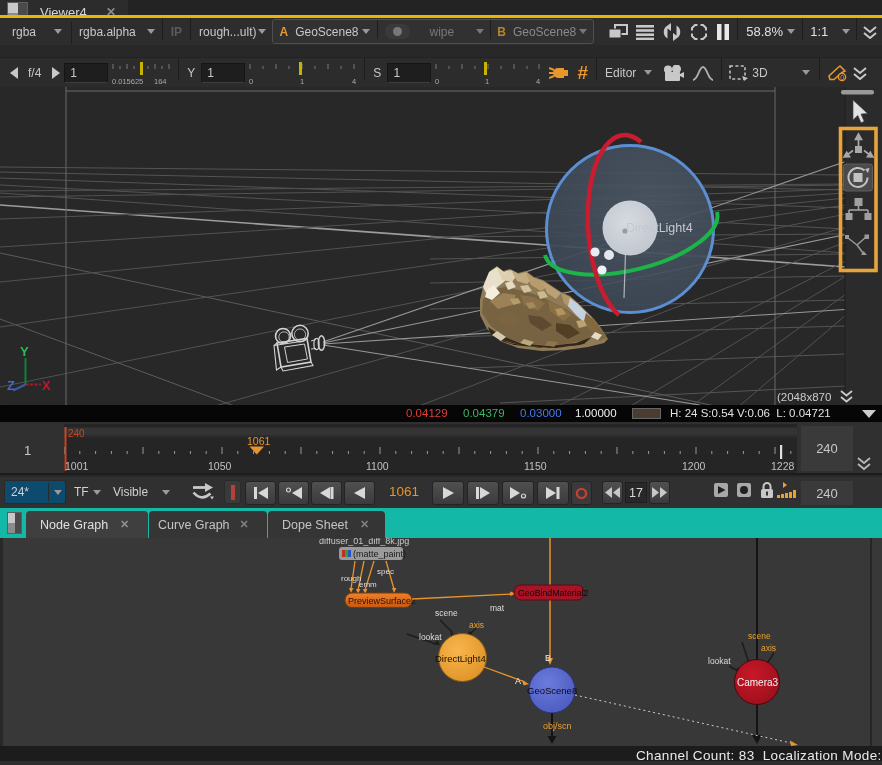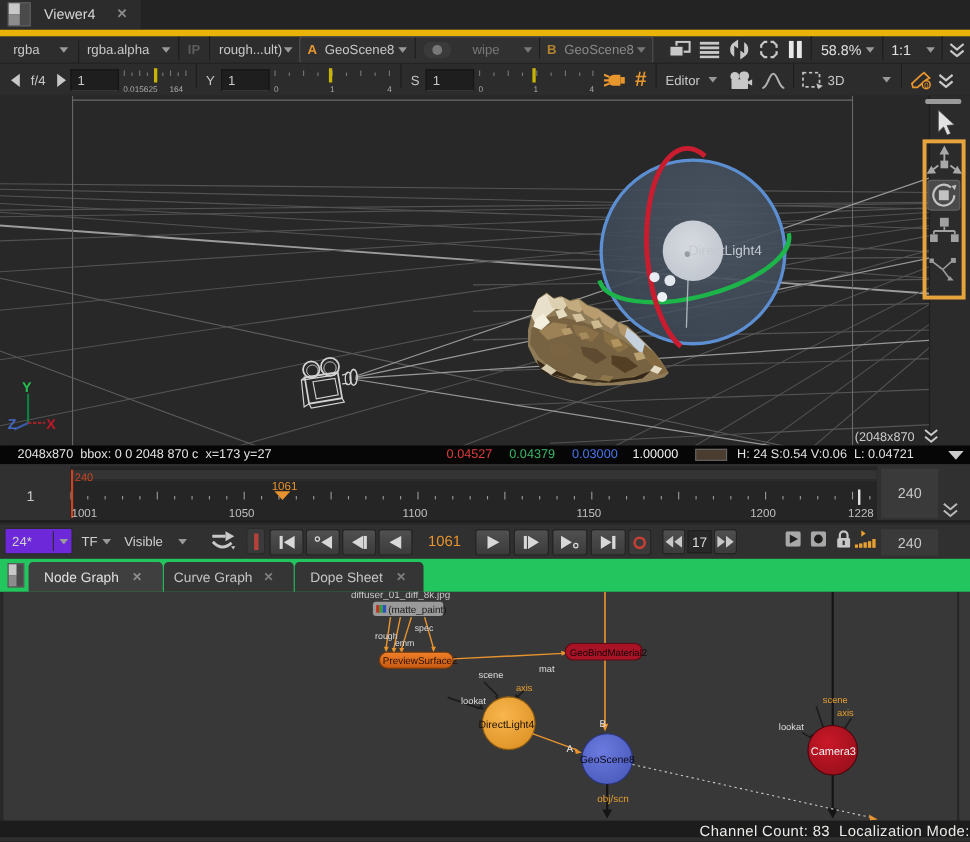--- a/index.html
+++ b/index.html
@@ -18,21 +18,21 @@
 <div class="row" style="top:0;height:27px;background:#232323">
   <div class="abs" style="left:0;top:0;width:128px;height:27px;background:#2c2c2c"></div>
   <div class="abs" style="left:7px;top:2px;width:21px;height:22px;background:#4a4a4a;border:1px solid #5e5e5e">
      <div class="abs" style="left:0;top:0;width:10px;height:10px;background:#c8c8c8"></div>
      <div class="abs" style="left:0;top:10px;width:10px;height:10px;background:#8c8c8c"></div>
   </div>
   <div class="abs" style="left:40px;top:5px;color:#d6d6d6;font-size:13px">Viewer4</div>
   <div class="abs" style="left:106px;top:5px;color:#8a8a8a;font-size:12px;font-weight:bold">✕</div>
 </div>
 
-<div class="row flex" style="top:27px;height:30px;background:#2d2d2d;border-top:6px solid #eab308">
+<div class="row flex" style="top:15px;height:30px;background:#2d2d2d;border-top:3px solid #eab308">
   <div class="flex" style="margin-left:12px">
         <span class="tbtext">rgba</span>
         <span class="ddarrow" style="margin-left:18px"></span>
       </div>
   <div class="sep" style="margin:4px 0 4px 9px;height:22px"></div>
   <div class="flex" style="margin-left:7px">
         <span class="tbtext">rgba.alpha</span>
         <span class="ddarrow" style="margin-left:11px"></span>
       </div>
   <div class="sep" style="margin-left:7px;height:22px"></div>
@@ -404,22 +404,21 @@
 </g>
 <text x="777" y="314" font-size="11.5" fill="#cccccc" font-family="Liberation Sans, sans-serif">(2048x870</text>
 <g stroke="#c8c8c8" stroke-width="1.8" fill="none">
 <path d="M841,304 l5.5,4.5 l5.5,-4.5"></path>
 <path d="M841,310 l5.5,4.5 l5.5,-4.5"></path>
 </g>
 </svg>
     </div>
 
 <div class="row" style="top:405px;height:17px;background:#060606">
-  <div class="abs" style="left:16px;top:2px;color:#e2e2e2;font-size:11.5px">2048x870&nbsp; bbox: 0 0 2048 870 c&nbsp; x=173 y=27</div>
-  <div class="abs" style="left:406px;top:2px;color:#e03c3c;font-size:11.5px">0.04527</div>
+  <div class="abs" style="left:406px;top:2px;color:#e03c3c;font-size:11.5px">0.04129</div>
   <div class="abs" style="left:463px;top:2px;color:#38b868;font-size:11.5px">0.04379</div>
   <div class="abs" style="left:520px;top:2px;color:#4878f0;font-size:11.5px">0.03000</div>
   <div class="abs" style="left:575px;top:2px;color:#f0f0f0;font-size:11.5px">1.00000</div>
   <div class="abs" style="left:632px;top:3px;width:29px;height:11px;background:#4a3d30;border:1px solid #666"></div>
   <div class="abs" style="left:670px;top:2px;color:#e2e2e2;font-size:11.5px">H: 24 S:0.54 V:0.06&nbsp; L: 0.04721</div>
   <div class="abs" style="left:862px;top:5px;width:0;height:0;border-left:7px solid transparent;border-right:7px solid transparent;border-top:8px solid #cccccc"></div>
 </div>
 
 <div class="row" style="top:422px;height:53px;background:#303030;border-bottom:2px solid #1c1c1c">
   <div class="abs" style="left:24px;top:21px;color:#c8c8c8;font-size:13px">1</div>
@@ -493,21 +492,21 @@
         </svg>
   </div>
   <div class="abs" style="left:801px;top:4px;width:52px;height:45px;background:#3a3a3a;display:flex;align-items:center;justify-content:center;color:#c8c8c8;font-size:13px">240</div>
   <div class="abs" style="left:857px;top:35px"><svg width="15" height="14" viewBox="0 0 15 14" style="">
           <path d="M1,1 l6,5 l6,-5" fill="none" stroke="#b8b8b8" stroke-width="1.8"></path>
           <path d="M1,7 l6,5 l6,-5" fill="none" stroke="#b8b8b8" stroke-width="1.8"></path>
         </svg></div>
 </div>
 
 <div class="row" style="top:477px;height:31px;background:#303030">
-  <div class="abs flex" style="left:4px;top:3px;width:62px;height:24px;background:#6d28d9;border:1px solid #2a2a2a;border-radius:2px">
+  <div class="abs flex" style="left:4px;top:3px;width:62px;height:24px;background:#0c4a6e;border:1px solid #2a2a2a;border-radius:2px">
     <span style="color:#d0d0d0;font-size:12px;margin-left:6px">24*</span>
     <div style="position:absolute;right:16px;top:2px;bottom:2px;width:1px;background:#2a2a2a"></div>
     <span class="ddarrow" style="position:absolute;right:3px;top:9px;margin:0"></span>
   </div>
   <div class="abs flex" style="left:74px;top:3px;height:24px">
         <span style="color:#d0d0d0;font-size:12px">TF</span>
         <span class="ddarrow" style="margin-left:4px"></span>
       </div>
   <div class="abs flex" style="left:113px;top:3px;height:24px">
         <span style="color:#d0d0d0;font-size:12px">Visible</span>
@@ -606,21 +605,21 @@
             <rect x="0" y="14" width="3" height="3"></rect>
             <rect x="4" y="13" width="3" height="4"></rect>
             <rect x="8" y="12" width="3" height="5"></rect>
             <rect x="12" y="11" width="3" height="6"></rect>
             <rect x="16" y="9" width="3" height="8"></rect>
           </g>
         </svg></div>
 </div>
 <div class="abs" style="left:801px;top:481px;width:52px;height:24px;background:#3a3a3a;display:flex;align-items:center;justify-content:center;color:#c8c8c8;font-size:13px">240</div>
 
-<div class="row" style="top:508px;height:30px;background:#22c55e">
+<div class="row" style="top:508px;height:30px;background:#14b8a6">
   <div class="abs" style="left:7px;top:4px;width:15px;height:22px;background:#4a4a4a;border:1px solid #5e5e5e">
     <div class="abs" style="left:0;top:0;width:7px;height:10px;background:#c8c8c8"></div>
     <div class="abs" style="left:0;top:10px;width:7px;height:10px;background:#8c8c8c"></div>
   </div>
   <div class="abs flex" style="left:26px;top:3px;width:122px;height:27px;background:#3f3f3f;border-radius:4px 4px 0 0">
      <span style="color:#e0e0e0;font-size:12.5px;margin-left:14px">Node Graph</span>
      <span style="color:#909090;font-size:11px;margin-left:12px;font-weight:bold">✕</span>
   </div>
   <div class="abs flex" style="left:149px;top:3px;width:118px;height:27px;background:#353535;border-radius:4px 4px 0 0">
      <span style="color:#c4c4c4;font-size:12.5px;margin-left:9px">Curve Graph</span>

